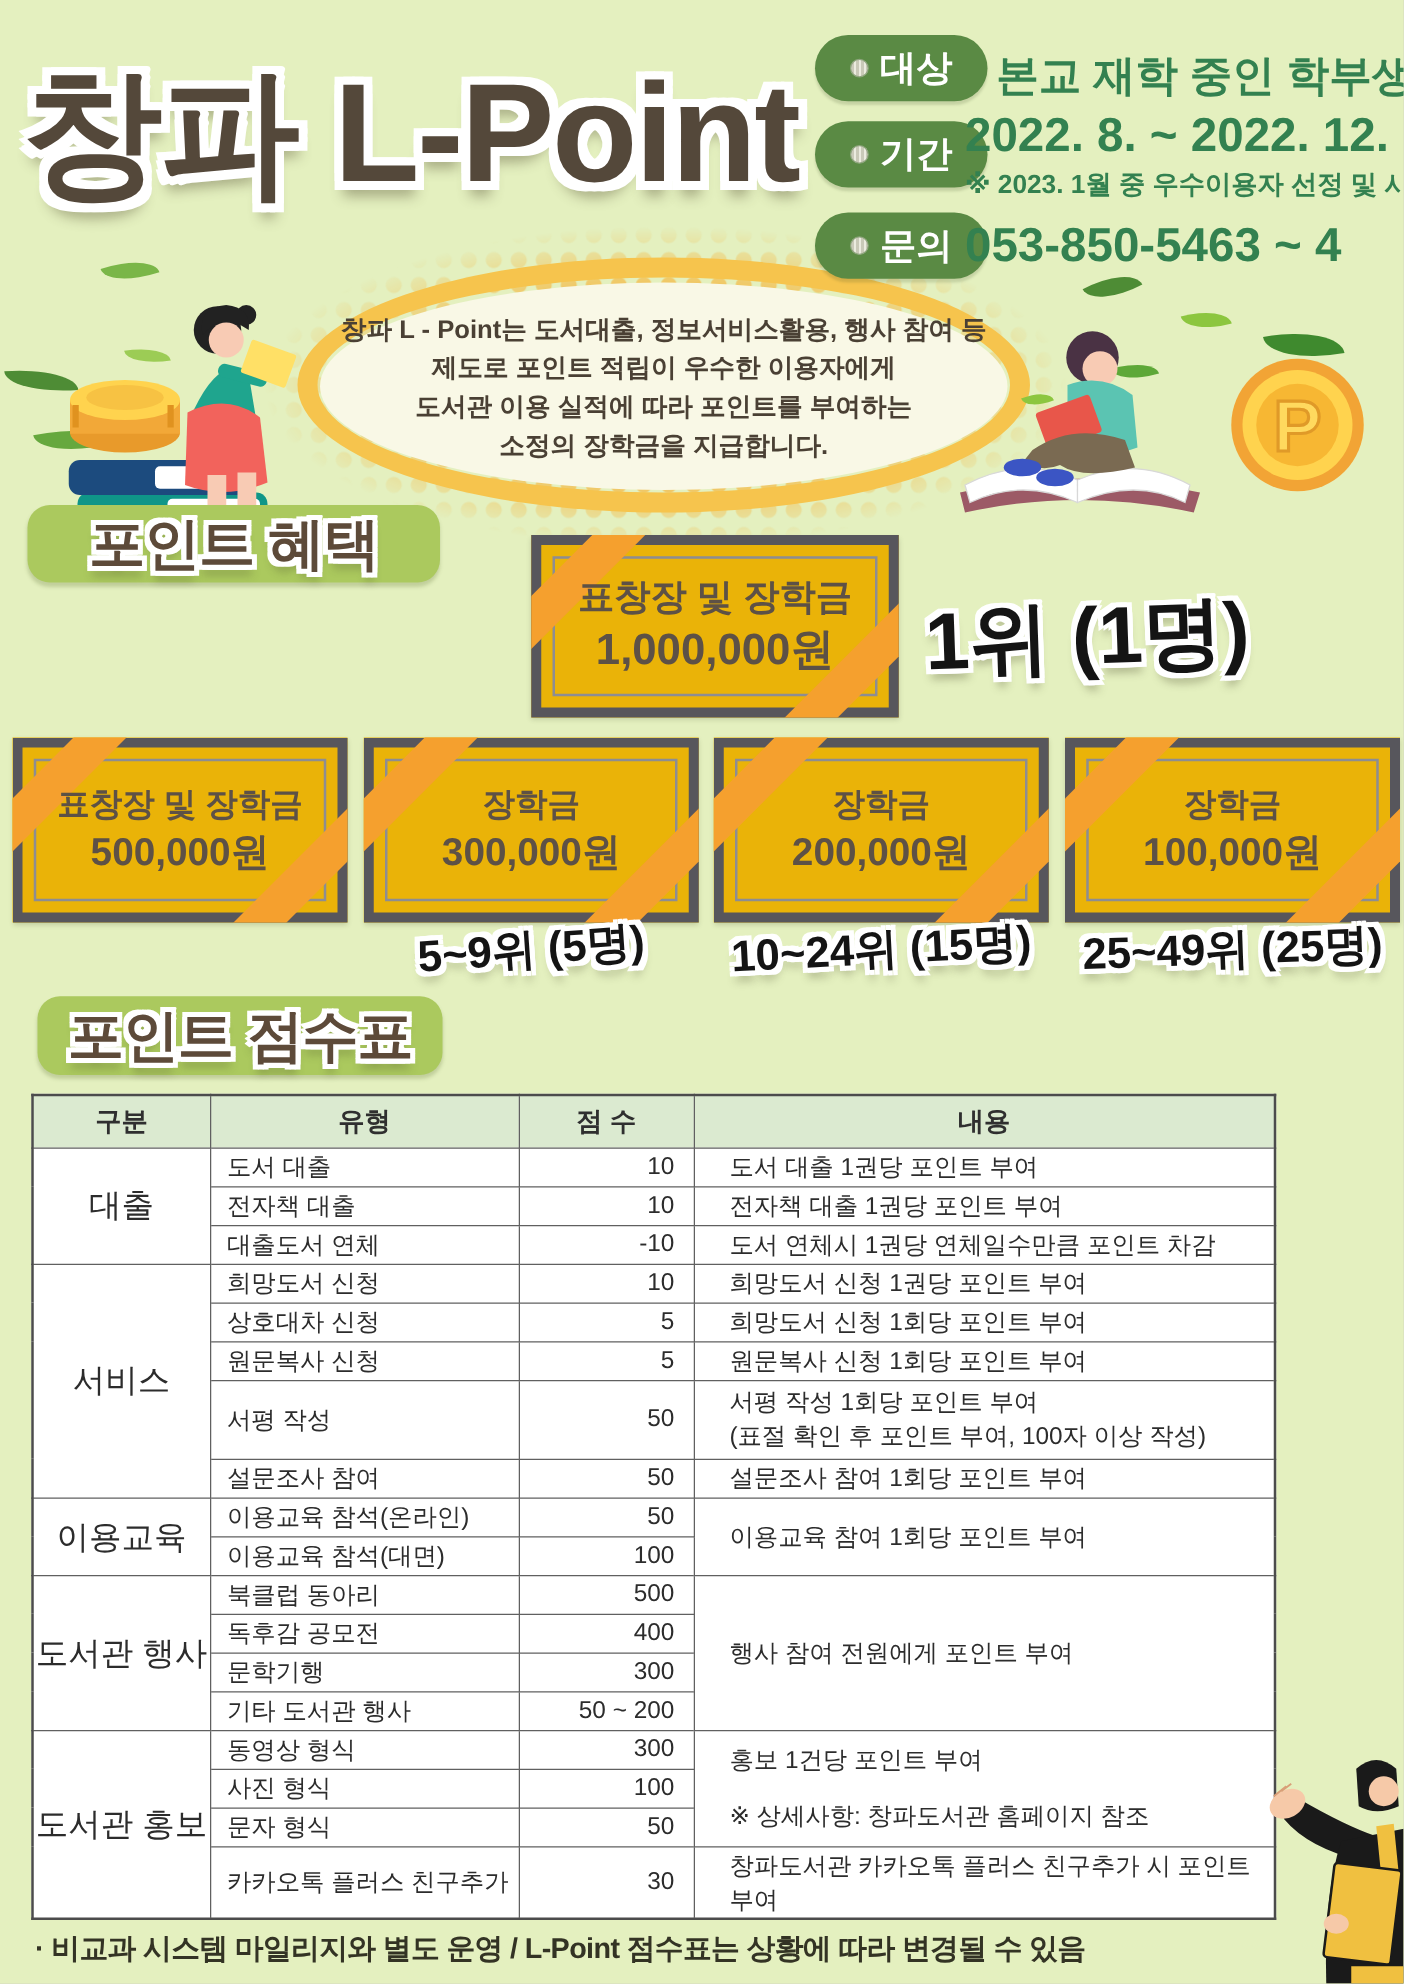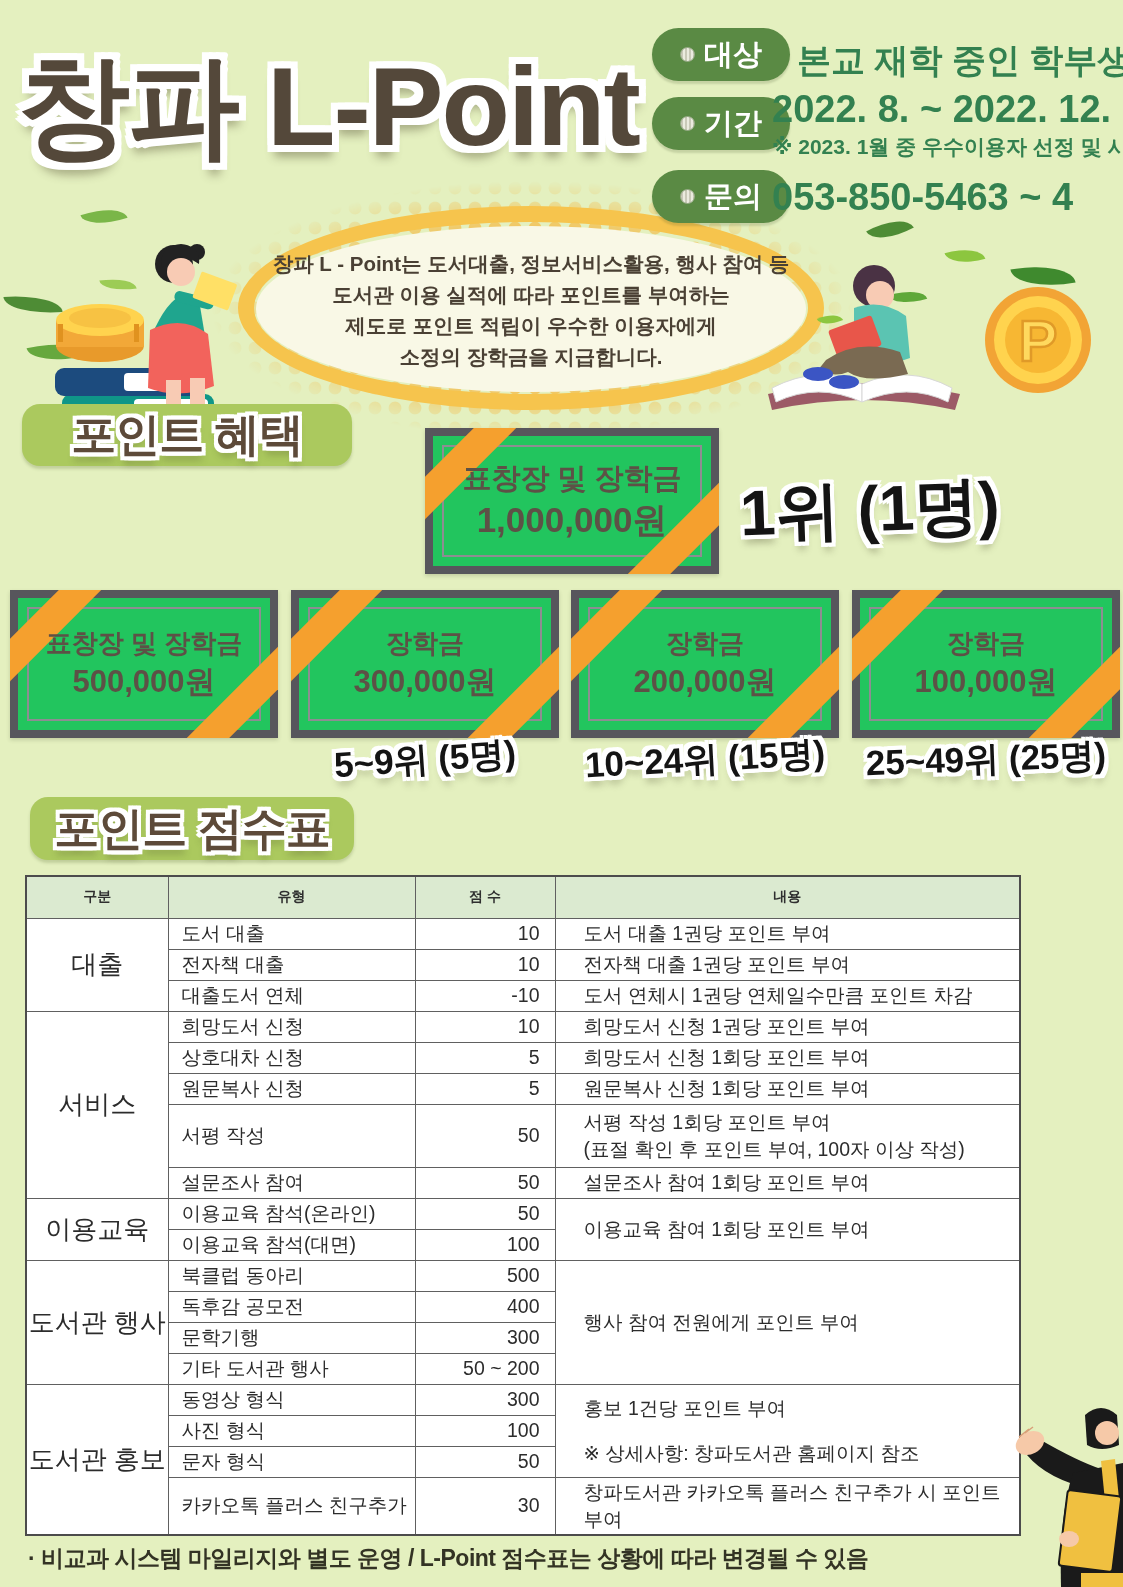--- a/index.html
+++ b/index.html
@@ -71,21 +71,21 @@
   .sec{
     position:absolute;background:#abc95e;border-radius:18px;
     display:flex;align-items:center;justify-content:center;
     font-size:45px;font-weight:900;color:#5d4a39;letter-spacing:-1px;
     box-shadow:0 3px 3px rgba(90,110,50,.25);
   }
   .sec-benefits{left:22px;top:404px;width:330px;height:62px;}
   .sec-scores{left:30px;top:797px;width:324px;height:63px;}
   
   .cert{
-    position:absolute;background:#22c55e;overflow:hidden;
+    position:absolute;background:#eab308;overflow:hidden;
     box-shadow:inset 0 0 0 8px #57565c, 0 2px 4px rgba(60,70,40,.2);
   }
   .cert .inner{position:absolute;inset:17px;border:2px solid #8d8d92;}
   .cert .stripe{position:absolute;background:#f5a02e;}
   .cert .stripe.tl{width:210px;height:30px;top:16px;left:-66px;transform:rotate(-45deg);}
   .cert .stripe.br{width:210px;height:30px;bottom:16px;right:-66px;transform:rotate(-45deg);}
   .cert .txt{
     position:absolute;inset:0;display:flex;flex-direction:column;align-items:center;
     justify-content:center;gap:3px;color:#5d5146;font-weight:800;line-height:1.2;
   }
@@ -103,21 +103,21 @@
   .rank-sm{top:736px;width:268px;font-size:35px;}
   .r2{left:10px;} .r3{left:291px;transform:rotate(-4deg);}
   .r4{left:571px;transform:rotate(-3deg);} .r5{left:852px;transform:rotate(-2deg);}
   
   .score-table{
     position:absolute;left:25px;top:875px;width:994px;border-collapse:collapse;
     table-layout:fixed;background:#fff;border:2.5px solid #4c4c4c;
   }
   .score-table th,.score-table td{border:1.5px solid #606060;box-sizing:border-box;}
   .score-table th{
-    background:#dbead0;font-size:14px;font-weight:700;color:#2f2f2f;height:42px;
+    background:#dbead0;font-size:21px;font-weight:700;color:#2f2f2f;height:42px;
     text-align:center;
   }
   .score-table td{font-size:19.5px;color:#2c2c2c;font-weight:500;}
   tr.std{height:31px;} tr.dbl{height:63px;}
   td.g{text-align:center;font-size:26px;}
   td.t{padding-left:13px;}
   td.s{text-align:right;padding-right:15px;}
   td.d{padding-left:28px;}
   td.d .ln{line-height:1.35;}
   td.d-gap div{line-height:1.3;}
@@ -135,22 +135,22 @@
 </head>
 <body>
 
 <div class="poster">
 
   <div class="halo"></div>
   <div class="halo-ring"></div>
   <div class="intro-ellipse"></div>
   <div class="intro-text">
     <div>창파 L - Point는 도서대출, 정보서비스활용, 행사 참여 등</div>
+    <div>제도로 포인트 적립이 우수한 이용자에게</div>
     <div>도서관 이용 실적에 따라 포인트를 부여하는</div>
-    <div>제도로 포인트 적립이 우수한 이용자에게</div>
     <div>소정의 장학금을 지급합니다.</div>
   </div>
 
   <div class="title ow-big">창파 L-Point</div>
 
   <div class="pill" style="top:28px">
     <span class="dot"></span>
     <span>대상</span>
   </div>
   <div class="info-val v-target">본교 재학 중인 학부생</div>

